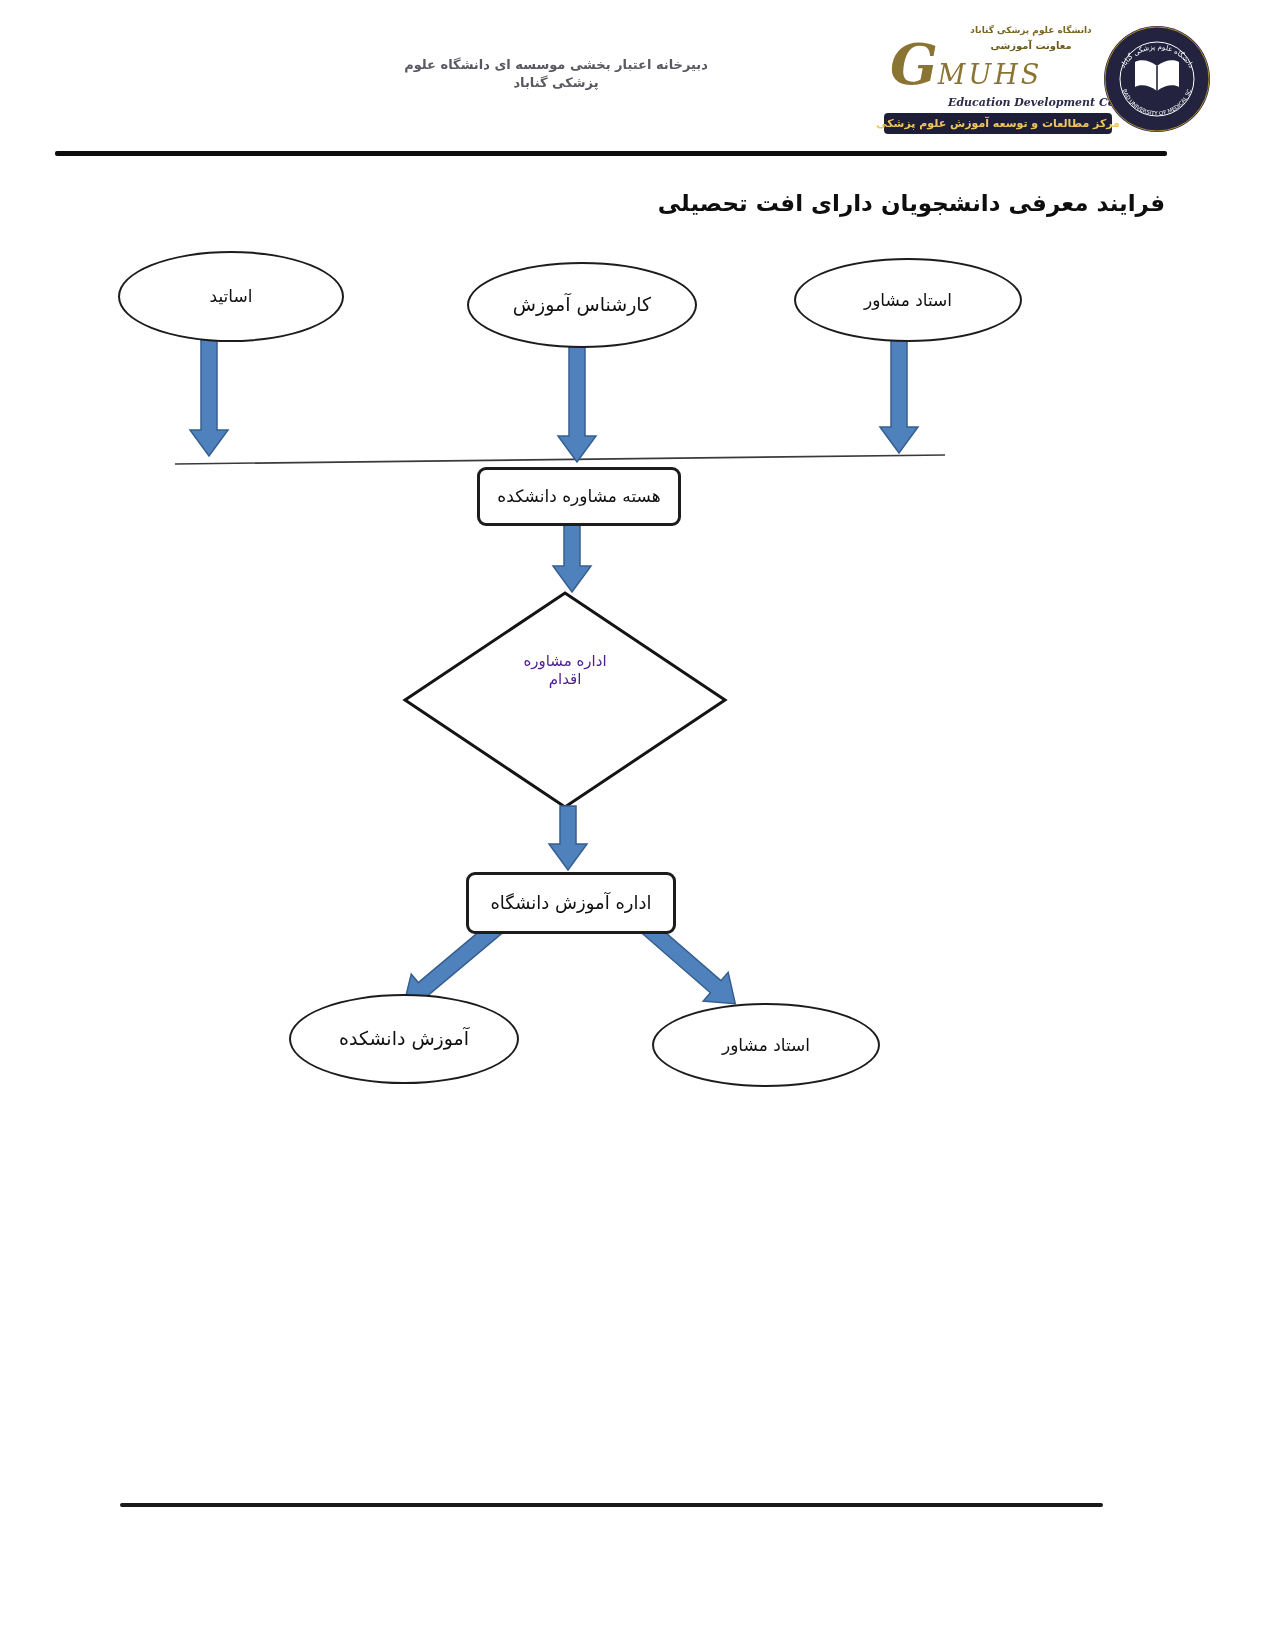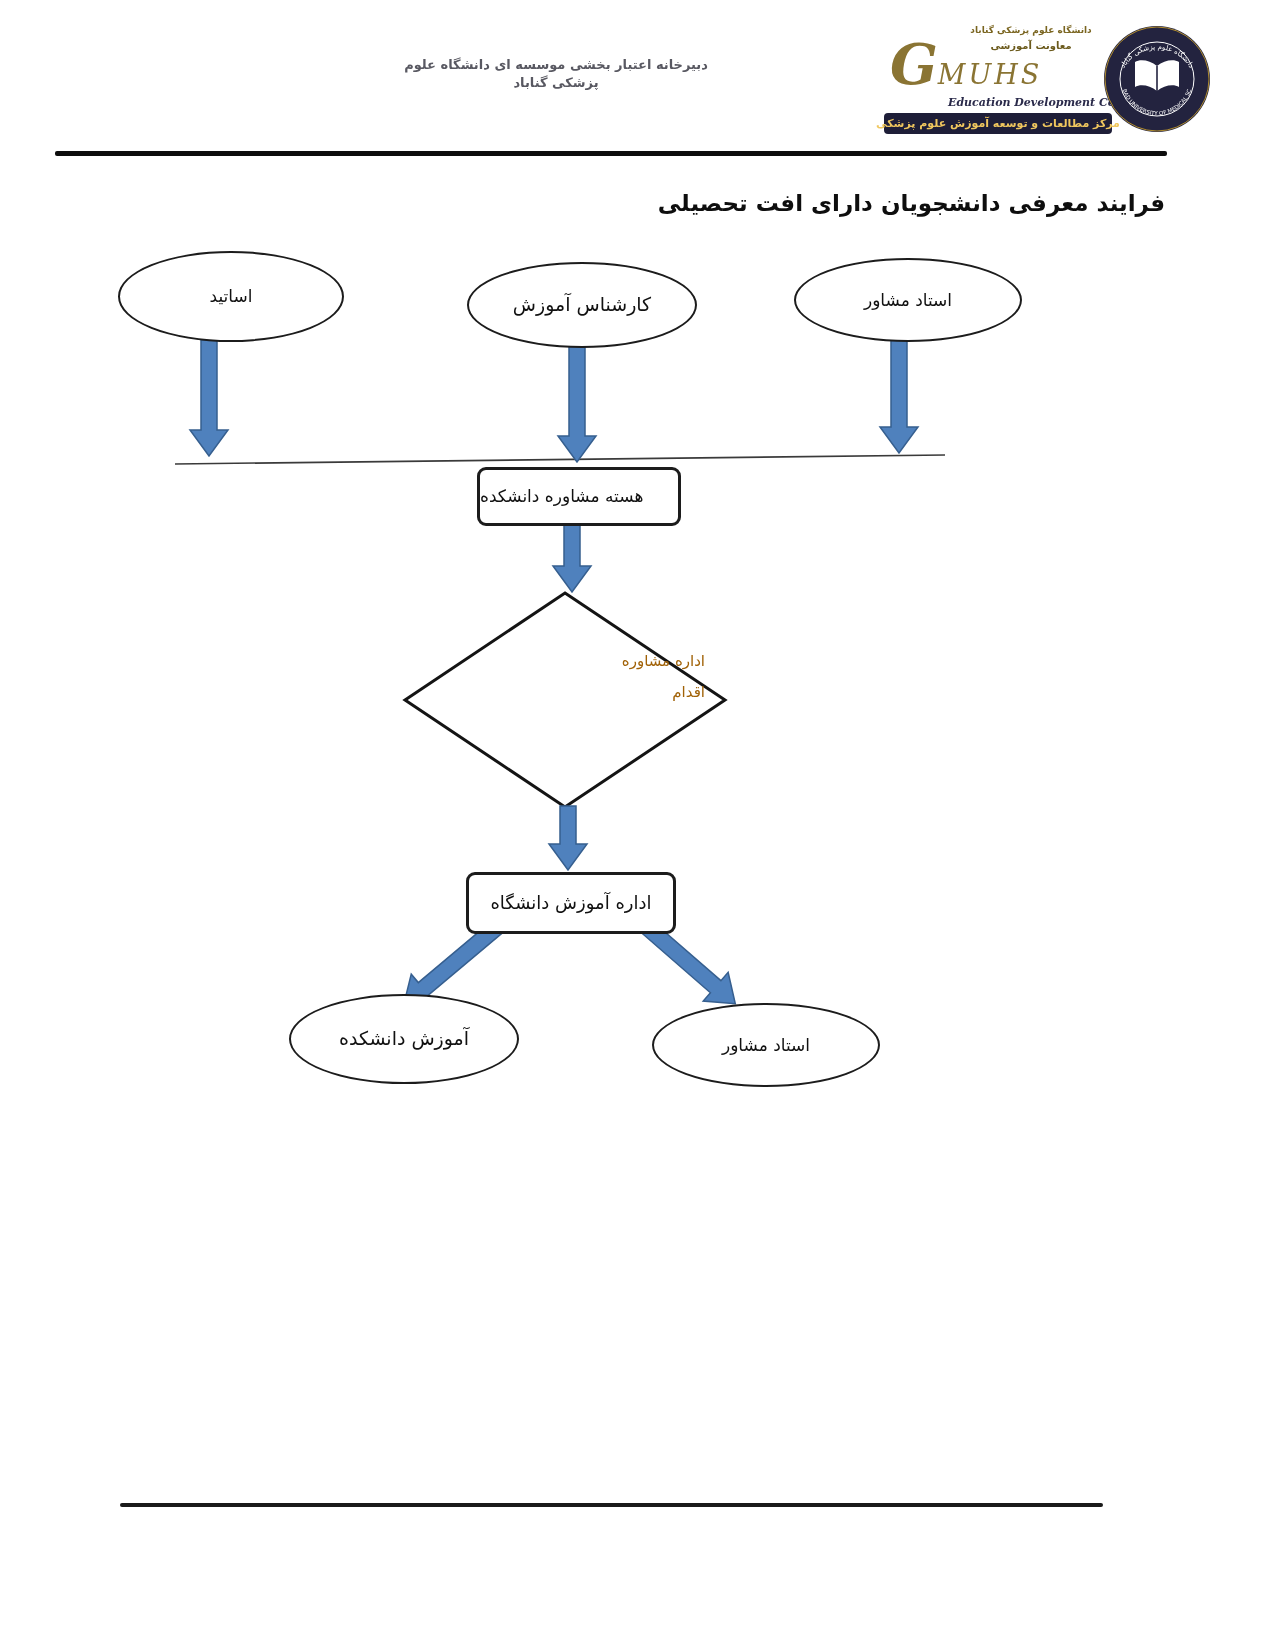--- a/index.html
+++ b/index.html
@@ -42,29 +42,29 @@
   .arrow{fill:#4f81bd;stroke:#365f8f;stroke-width:1.5;}
 
   .node{position:absolute;display:flex;align-items:center;justify-content:center;
     direction:rtl;color:#111;background:#ffffff;text-align:center;line-height:1.35;}
   .ellipse{border:2px solid #1c1c1c;border-radius:50%;}
   .roundrect{border:3px solid #1c1c1c;border-radius:9px;}
 
   .n1{left:118px;top:251px;width:222px;height:87px;font-size:17px;}
   .n2{left:467px;top:262px;width:226px;height:82px;font-size:19px;}
   .n3{left:794px;top:258px;width:224px;height:80px;font-size:17px;}
-  .n4{left:477px;top:467px;width:198px;height:53px;font-size:17px;justify-content:flex-end;}
+  .n4{left:477px;top:467px;width:198px;height:53px;font-size:17px;}
   .n5{left:466px;top:872px;width:204px;height:56px;font-size:18px;text-align:right;}
   .n6{left:289px;top:994px;width:226px;height:86px;font-size:19px;}
   .n7{left:652px;top:1003px;width:224px;height:80px;font-size:17px;}
 
   .decision-label{
     position:absolute;left:425px;top:652px;width:280px;height:96px;
-    display:flex;flex-direction:column;justify-content:flex-start;
-    gap:13px;direction:rtl;font-size:15px;color:#a16207;background:transparent;
+    display:flex;flex-direction:column;align-items:center;justify-content:flex-start;
+    direction:rtl;font-size:15px;color:#4c1d95;background:transparent;
   }
 </style>
 </head>
 <body>
 
 <div class="page">
 
   <div class="header-text">دبیرخانه اعتبار بخشی موسسه ای دانشگاه علوم پزشکی گناباد</div>
 
   <div class="logo-area">

